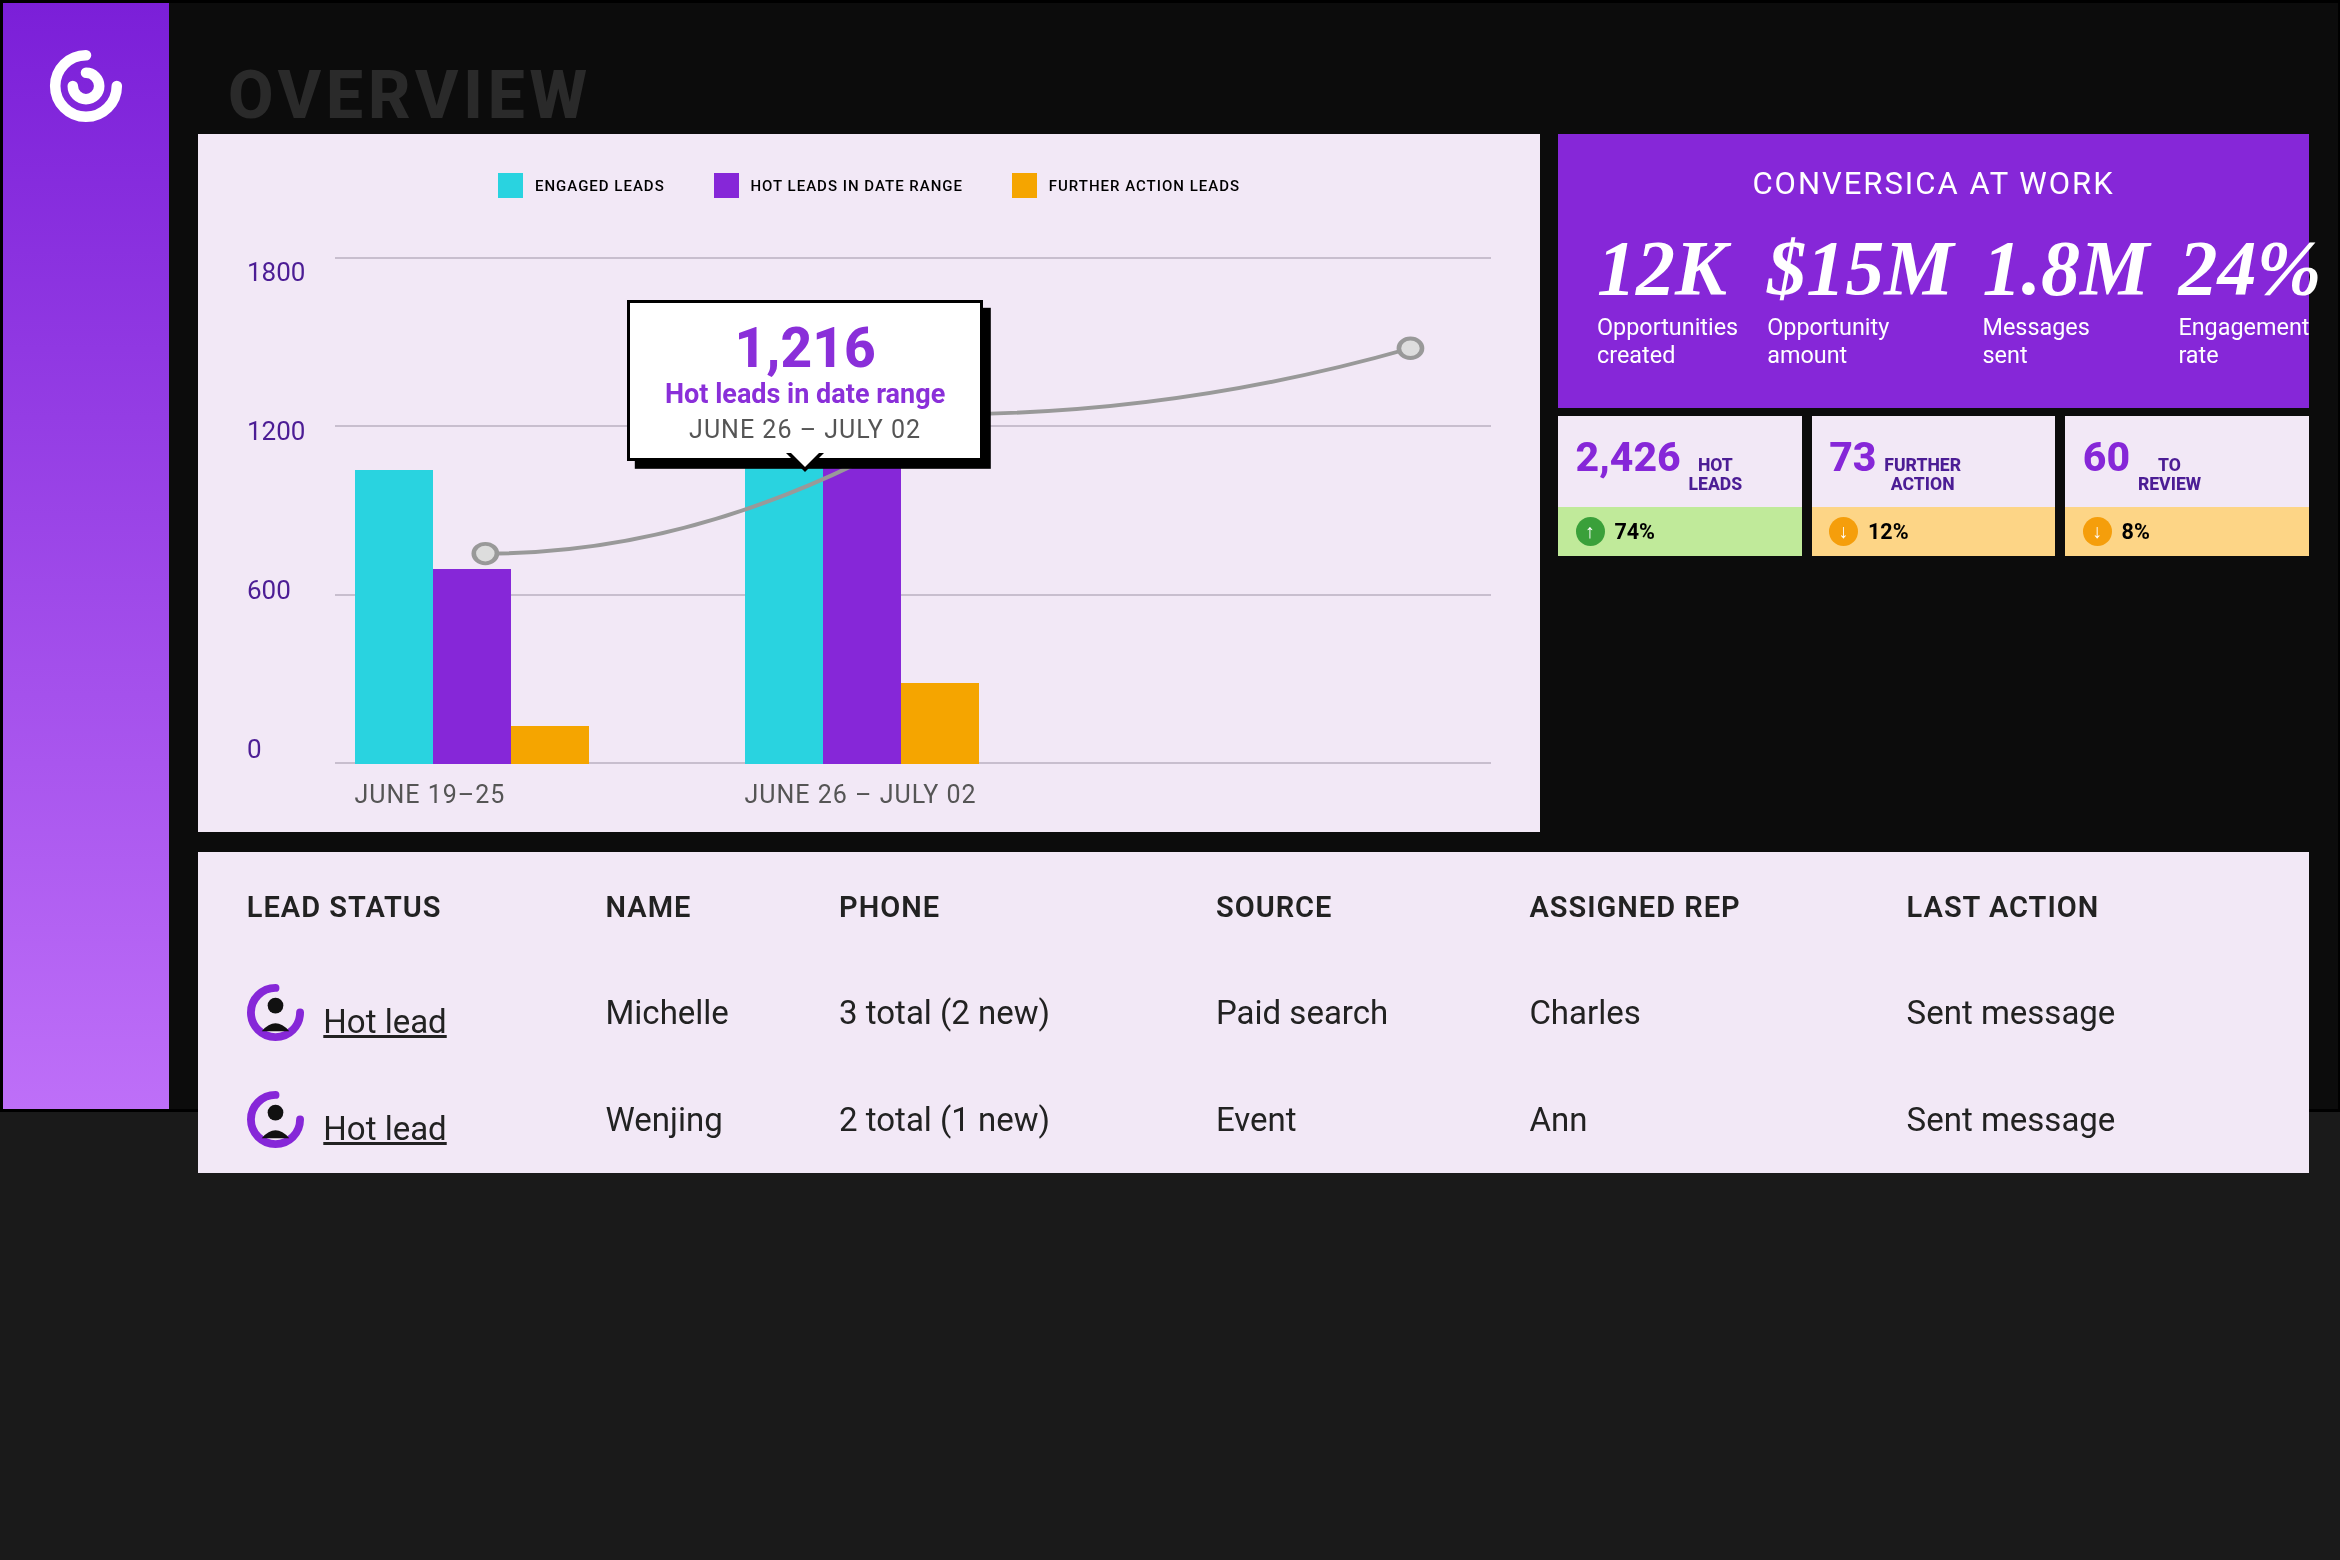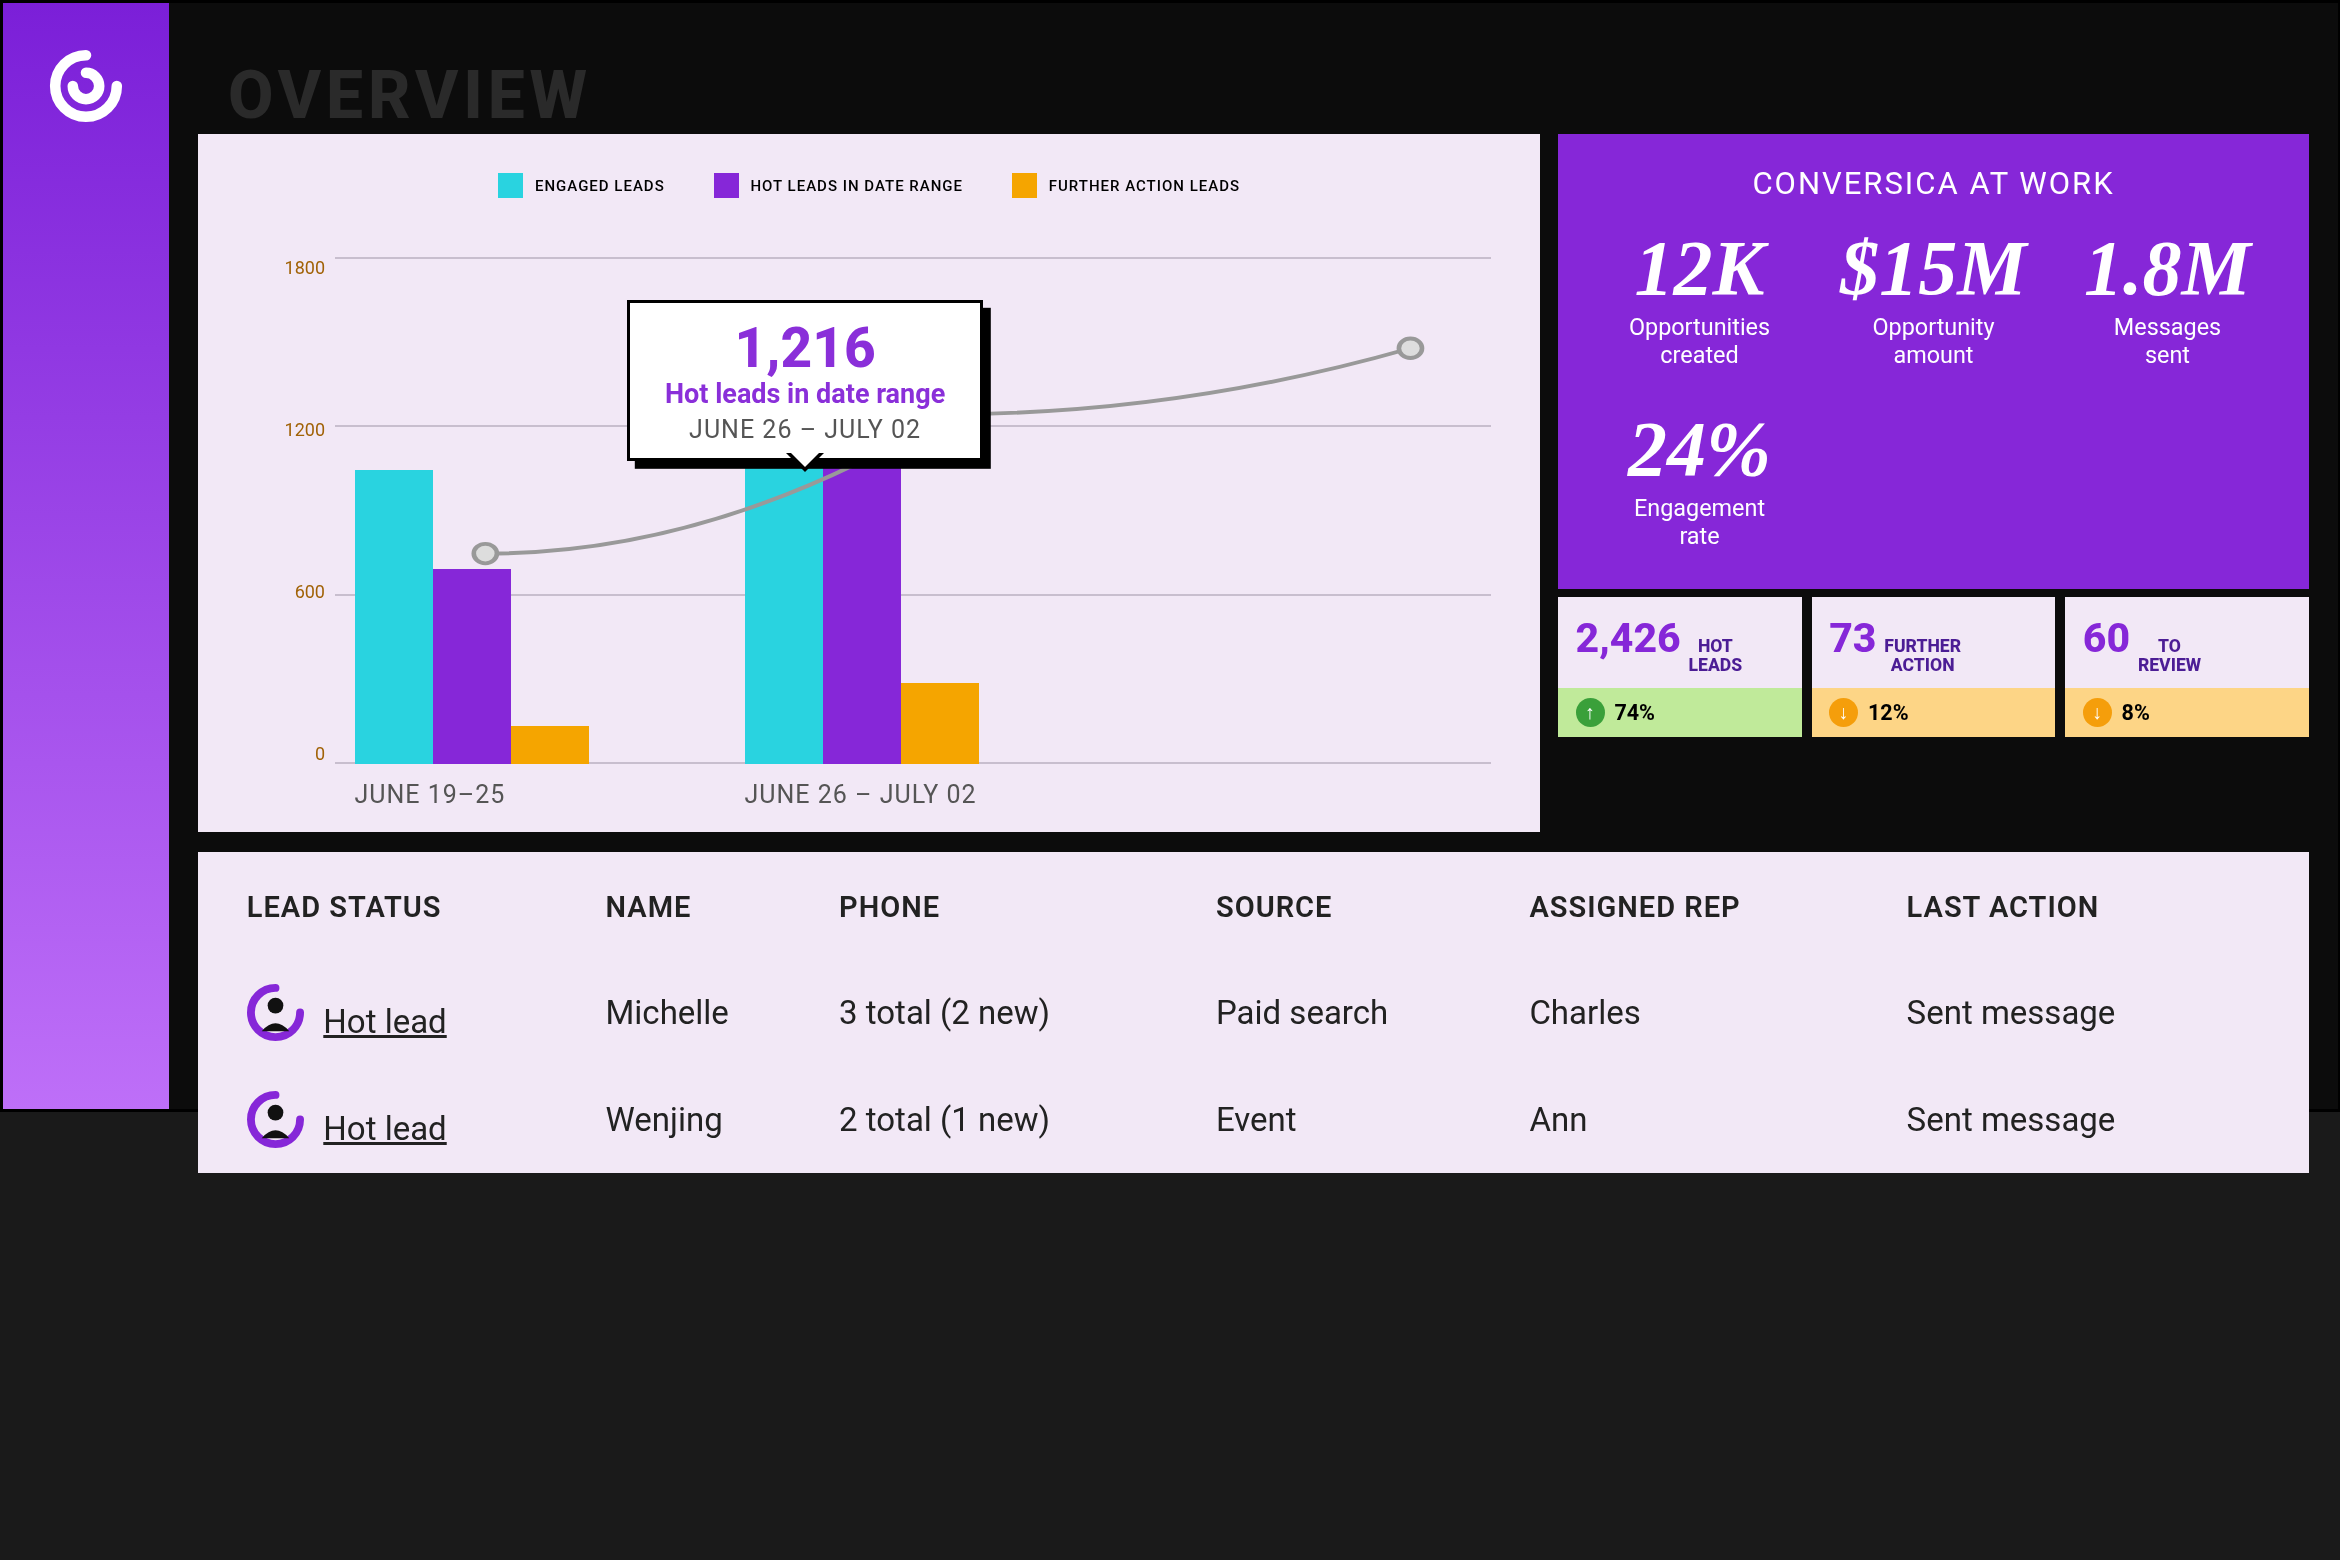--- a/index.html
+++ b/index.html
@@ -85,23 +85,23 @@
     left: -88px;
     top: 0;
     bottom: 0;
     width: 78px;
     display: flex;
     flex-direction: column;
     justify-content: space-between;
     padding-bottom: 39px;
   }
   .y-tick {
-    font-size: 18px;
-    text-align: right;
-    color: #a16207;
+    font-size: 26px;
+    text-align: left;
+    color: #4c1d95;
   }
   .gridlines {
     position: absolute;
     left: 0; right: 0; top: 0; bottom: 39px;
     display: flex;
     flex-direction: column;
     justify-content: space-between;
   }
   .gridline {
     border-top: 2px solid #c8bece;
@@ -205,24 +205,23 @@
   }
   .stats-title {
     text-align: center;
     font-size: 31px;
     letter-spacing: 2px;
     font-weight: 400;
     margin-bottom: 27px;
   }
   .stats-grid {
     display: grid;
-    grid-template-columns: 1fr 1fr 1fr;
+    grid-template-columns: 1fr 1fr 1fr 1fr;
     row-gap: 41px;
     column-gap: 29px;
-    text-align: center;
   }
   .stat-num {
     font-family: "Brush Script MT", "Comic Sans MS", cursive;
     font-size: 78px;
     font-weight: 700;
     font-style: italic;
     line-height: 1;
   }
   .stat-label {
     font-size: 23.4px;

